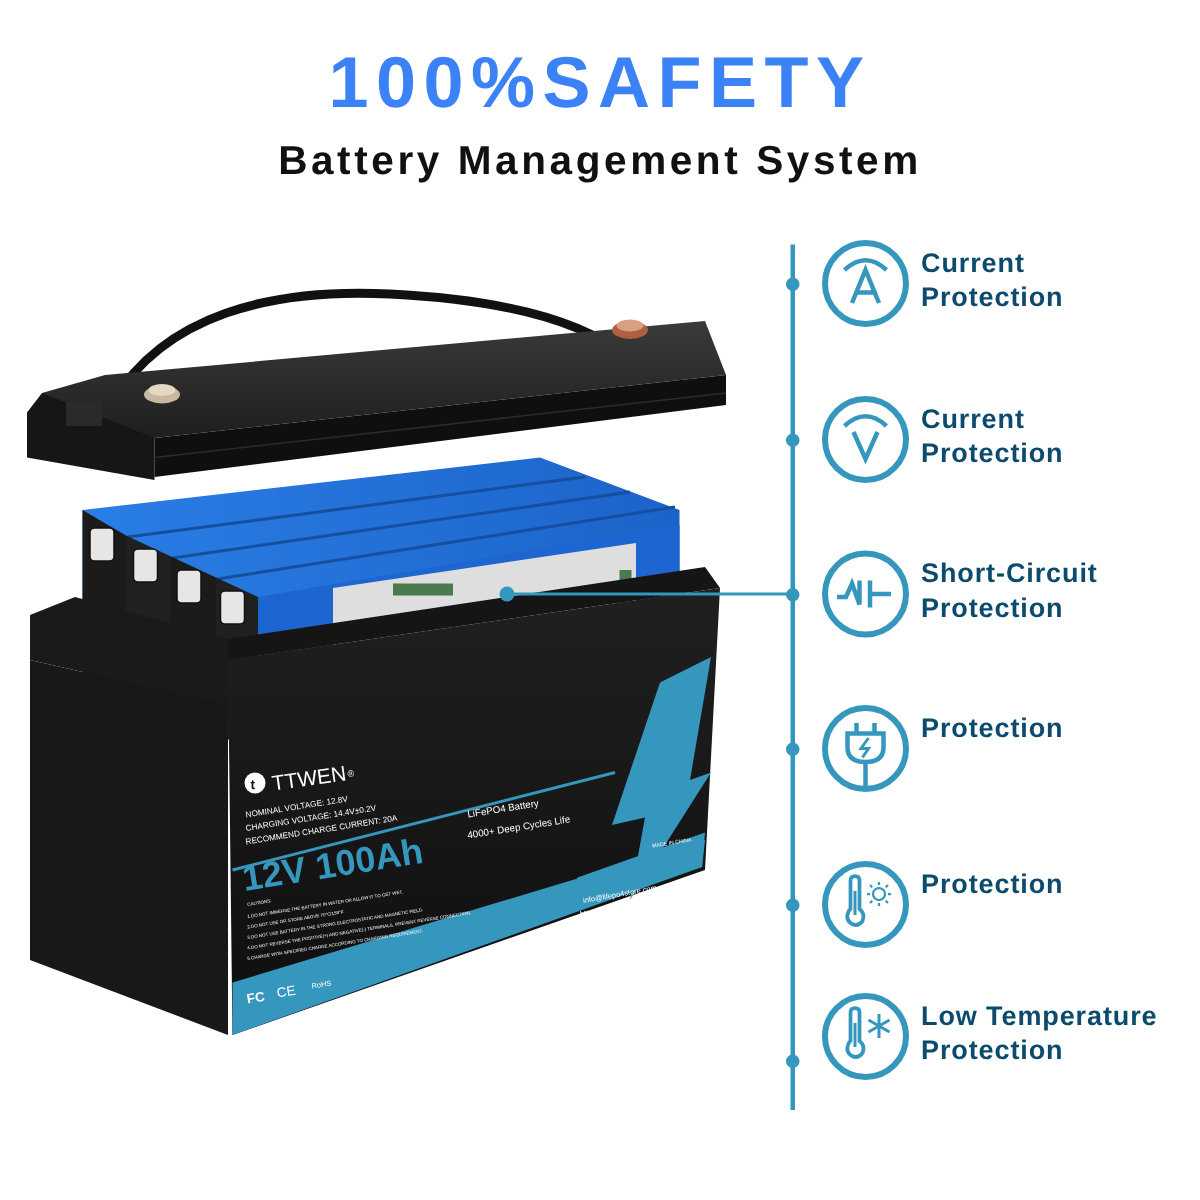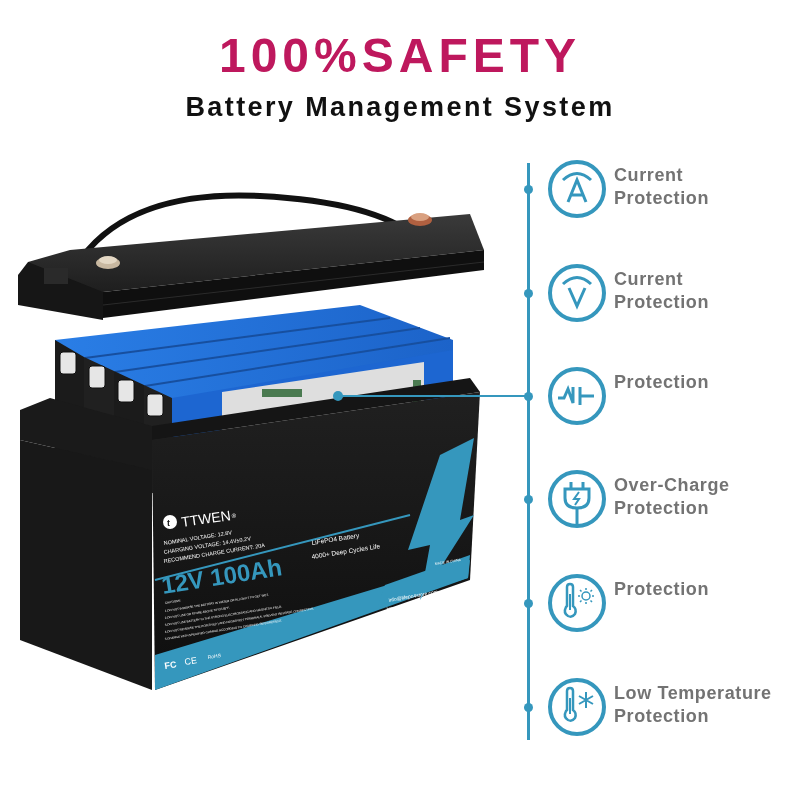--- a/index.html
+++ b/index.html
@@ -1,25 +1,25 @@
 <!DOCTYPE html>
 <html><head>
 <meta charset="utf-8">
 <style>
   html, body { margin: 0; padding: 0; }
   body { width: 800px; height: 800px; background: #ffffff; position: relative; overflow: hidden; font-family: "Liberation Sans", sans-serif; }
-  .title { position: absolute; left: 0; top: 28px; width: 800px; text-align: center; font-weight: bold; font-size: 48px; letter-spacing: 5px; color: #be185d; line-height: 56px; }
+  .title { position: absolute; left: 0; top: 28px; width: 800px; text-align: center; font-weight: bold; font-size: 48px; letter-spacing: 5px; color: #3b82f6; line-height: 56px; }
   .subtitle { position: absolute; left: 0; top: 90px; width: 800px; text-align: center; font-weight: bold; font-size: 27px; letter-spacing: 2.4px; color: #111; line-height: 34px; }
   .timeline { position: absolute; left: 527px; top: 163px; width: 3px; height: 577px; background: #3597bd; }
   .dot { position: absolute; left: 524px; width: 9px; height: 9px; border-radius: 50%; background: #3597bd; }
   .connector { position: absolute; left: 338px; top: 395px; width: 190px; height: 2px; background: #3597bd; }
   .connector-dot { position: absolute; left: 333px; top: 391px; width: 10px; height: 10px; border-radius: 50%; background: #3597bd; }
   .feature { position: absolute; left: 546px; width: 254px; height: 62px; }
   .feature .icon { position: absolute; left: 0; top: 0; width: 62px; height: 62px; }
-  .feature .label { position: absolute; left: 68px; top: 6px; font-weight: bold; font-size: 18px; line-height: 23px; color: #737373; letter-spacing: 0.6px; white-space: nowrap; }
+  .feature .label { position: absolute; left: 68px; top: 6px; font-weight: bold; font-size: 18px; line-height: 23px; color: #0c4a6e; letter-spacing: 0.6px; white-space: nowrap; }
   .battery { position: absolute; left: 0; top: 190px; width: 520px; height: 510px; }
 </style>
 </head>
 <body>
 
 <div class="title">100%SAFETY</div>
 <div class="subtitle">Battery Management System</div>
 
 <svg class="battery" viewBox="0 190 520 510" xmlns="http://www.w3.org/2000/svg">
   <defs>
@@ -152,52 +152,52 @@
   </div>
 </div>
 
 <div class="feature" style="top:365px">
   <svg class="icon" viewBox="0 0 62 62">
     <circle cx="31" cy="31" r="27" fill="none" stroke="#3597bd" stroke-width="4"></circle>
     <path d="M 12 33 L 18 33 L 22 24 L 27 38 L 27 22" fill="none" stroke="#3597bd" stroke-width="3"></path>
     <path d="M 34 22 L 34 40 M 34 31 L 48 31" fill="none" stroke="#3597bd" stroke-width="3"></path>
   </svg>
   <div class="label">
+    <div>Short-Circuit</div>
     <div>Protection</div>
   </div>
 </div>
 
 <div class="feature" style="top:468px">
   <svg class="icon" viewBox="0 0 62 62">
     <circle cx="31" cy="31" r="27" fill="none" stroke="#3597bd" stroke-width="4"></circle>
     <path d="M 25 14 L 25 21 M 37 14 L 37 21" stroke="#3597bd" stroke-width="3"></path>
     <path d="M 19 21 L 43 21 L 43 30 Q 43 40 31 40 Q 19 40 19 30 Z" fill="none" stroke="#3597bd" stroke-width="3"></path>
     <path d="M 31 40 L 31 56" stroke="#3597bd" stroke-width="3"></path>
     <path d="M 33 24 L 28 31 L 33 31 L 29 37" fill="none" stroke="#3597bd" stroke-width="2"></path>
   </svg>
   <div class="label">
-    <div>Over-Charge</div>
     <div>Protection</div>
   </div>
 </div>
 
 <div class="feature" style="top:572px">
   <svg class="icon" viewBox="0 0 62 62">
     <circle cx="31" cy="31" r="27" fill="none" stroke="#3597bd" stroke-width="4"></circle>
     <path d="M 21 15 Q 21 12 24 12 Q 27 12 27 15 L 27 34 Q 31 37 29 42 Q 26 46 22 44 Q 17 41 20 35 L 21 34 Z" fill="none" stroke="#3597bd" stroke-width="2.5"></path>
     <line x1="24" y1="22" x2="24" y2="38" stroke="#3597bd" stroke-width="2"></line>
     <circle cx="40" cy="24" r="4" fill="none" stroke="#3597bd" stroke-width="1.5"></circle>
     <path d="M 40 16 L 40 18 M 40 30 L 40 32 M 32 24 L 34 24 M 46 24 L 48 24 M 34 18 L 35.5 19.5 M 44.5 28.5 L 46 30 M 34 30 L 35.5 28.5 M 44.5 19.5 L 46 18" stroke="#3597bd" stroke-width="1.5"></path>
   </svg>
   <div class="label">
     <div>Protection</div>
   </div>
 </div>
 
-<div class="feature" style="top:676px">
+<div class="feature" style="top:660px">
   <svg class="icon" viewBox="0 0 62 62">
     <circle cx="31" cy="31" r="27" fill="none" stroke="#3597bd" stroke-width="4"></circle>
     <path d="M 21 15 Q 21 12 24 12 Q 27 12 27 15 L 27 34 Q 31 37 29 42 Q 26 46 22 44 Q 17 41 20 35 L 21 34 Z" fill="none" stroke="#3597bd" stroke-width="2.5"></path>
     <line x1="24" y1="22" x2="24" y2="38" stroke="#3597bd" stroke-width="2"></line>
     <path d="M 40 16 L 40 32 M 33 20 L 47 28 M 33 28 L 47 20" stroke="#3597bd" stroke-width="2"></path>
   </svg>
   <div class="label">
     <div>Low Temperature</div>
     <div>Protection</div>
   </div>

